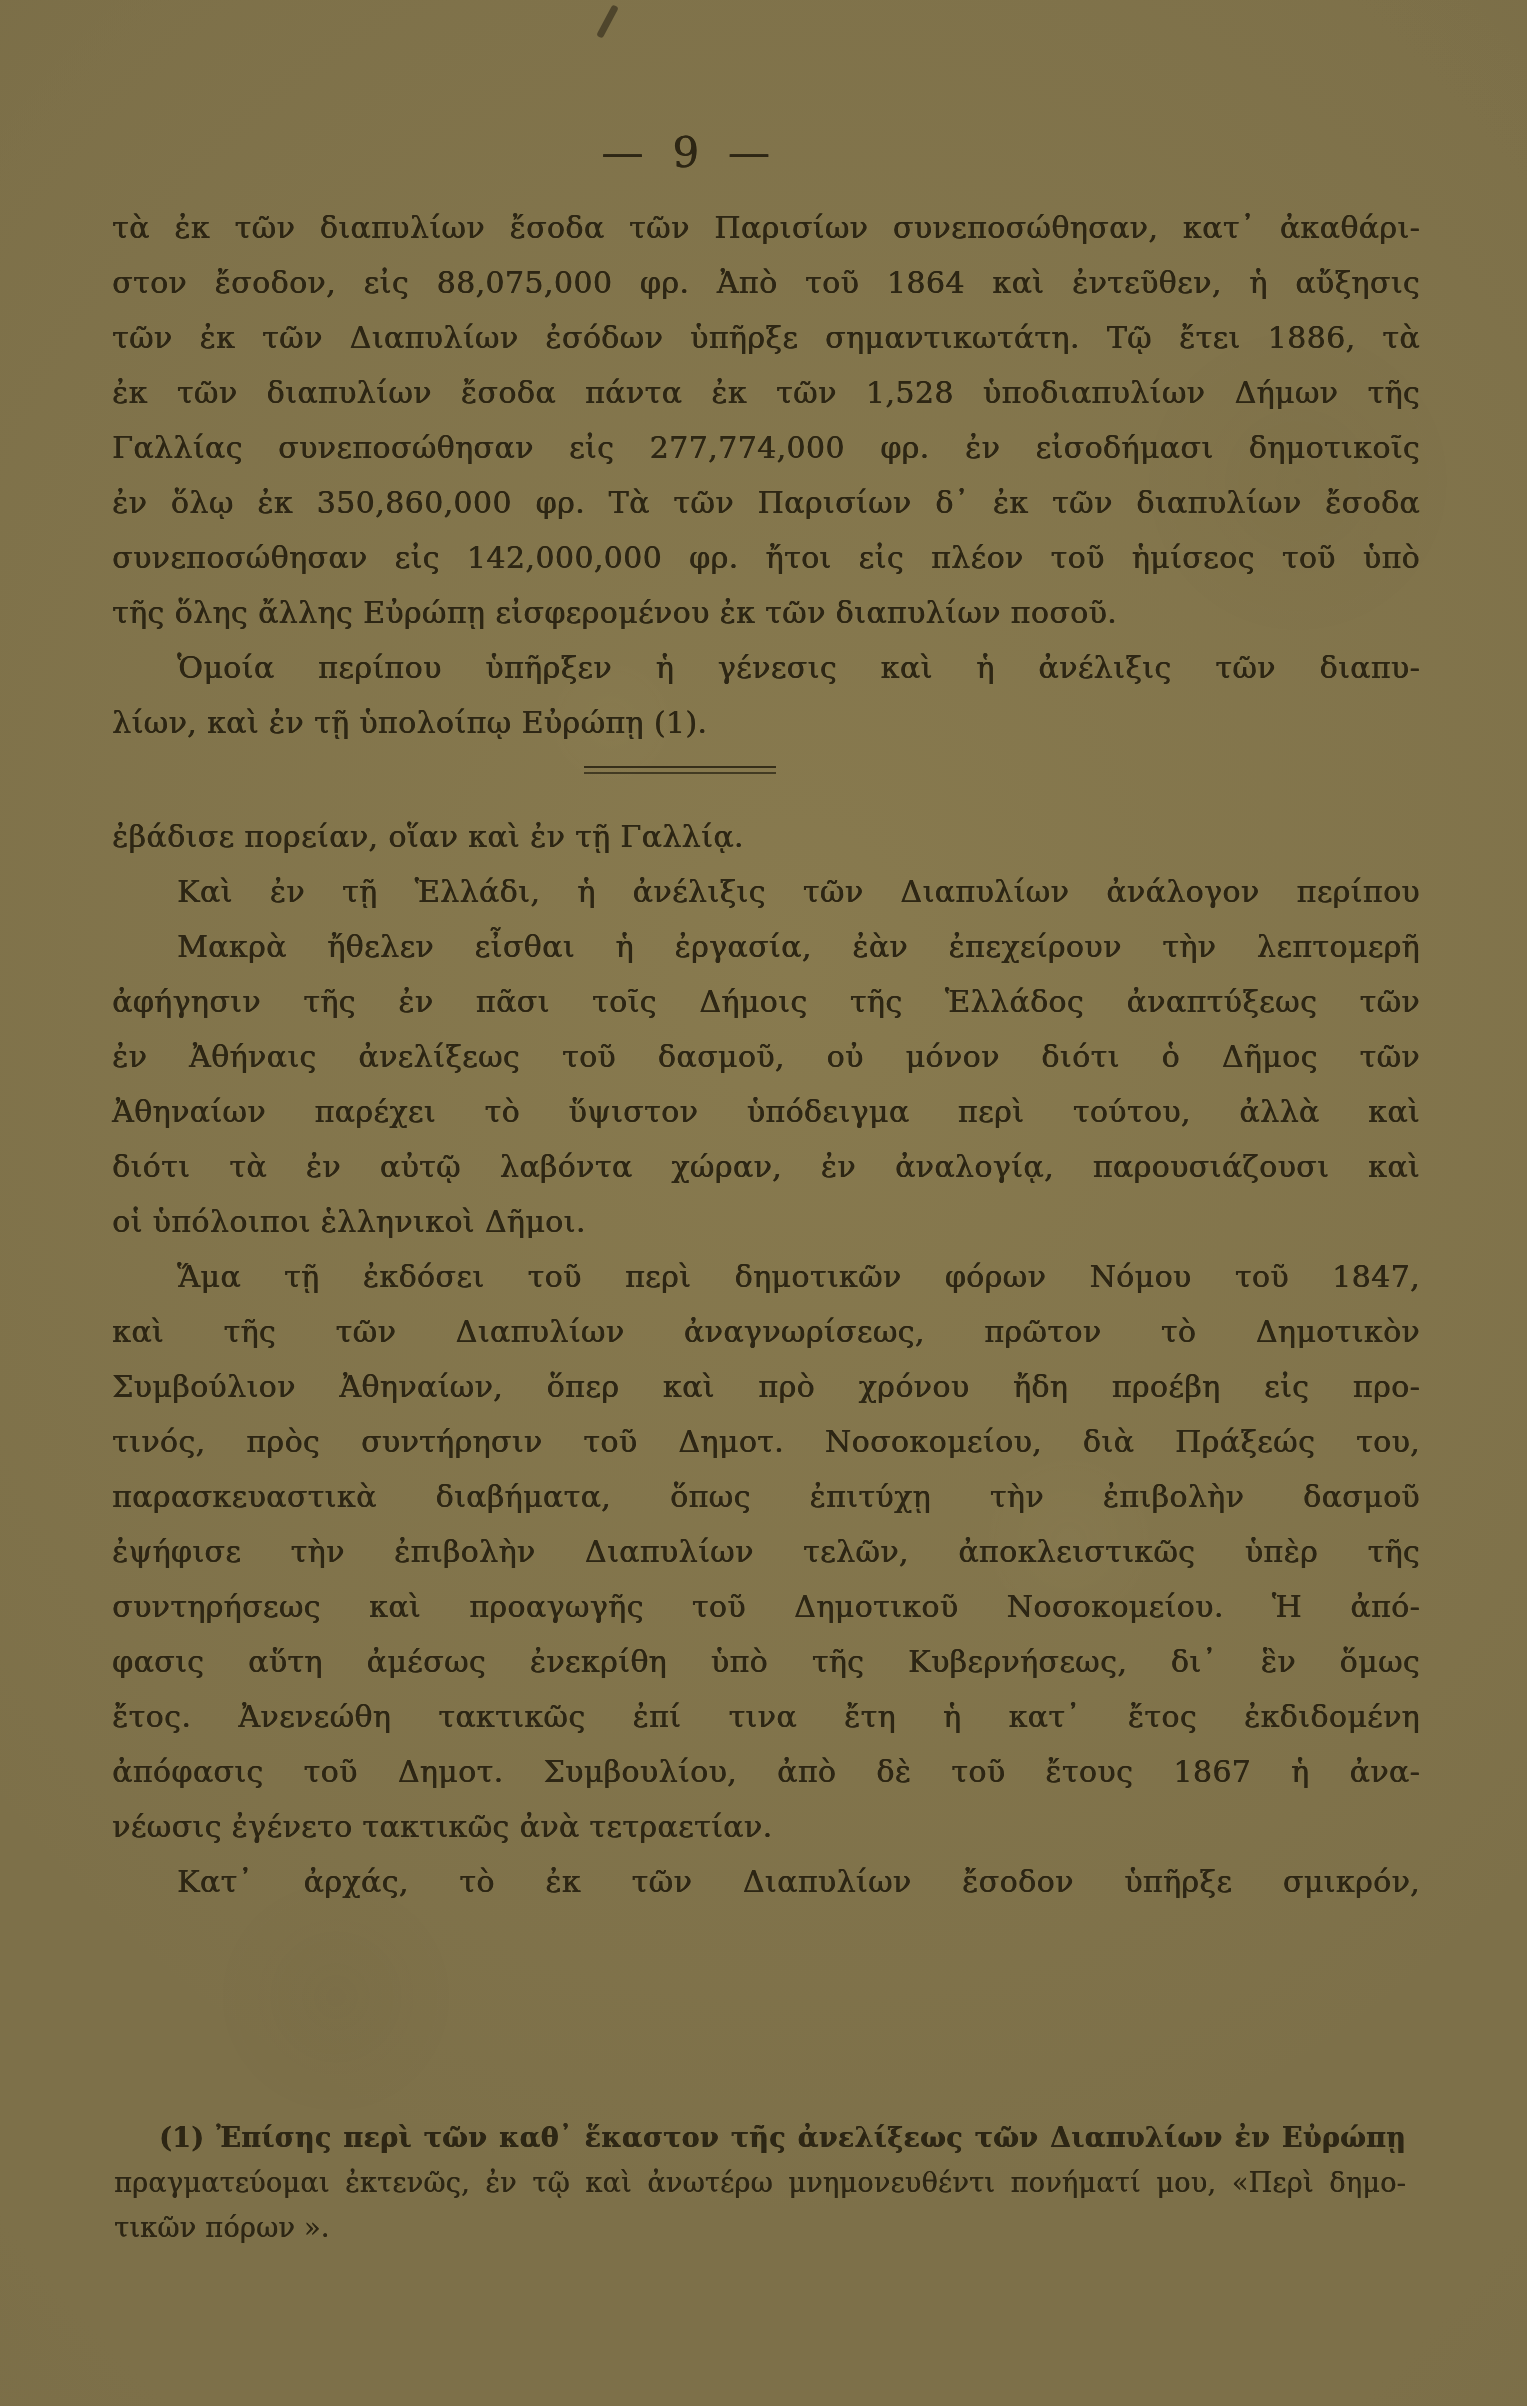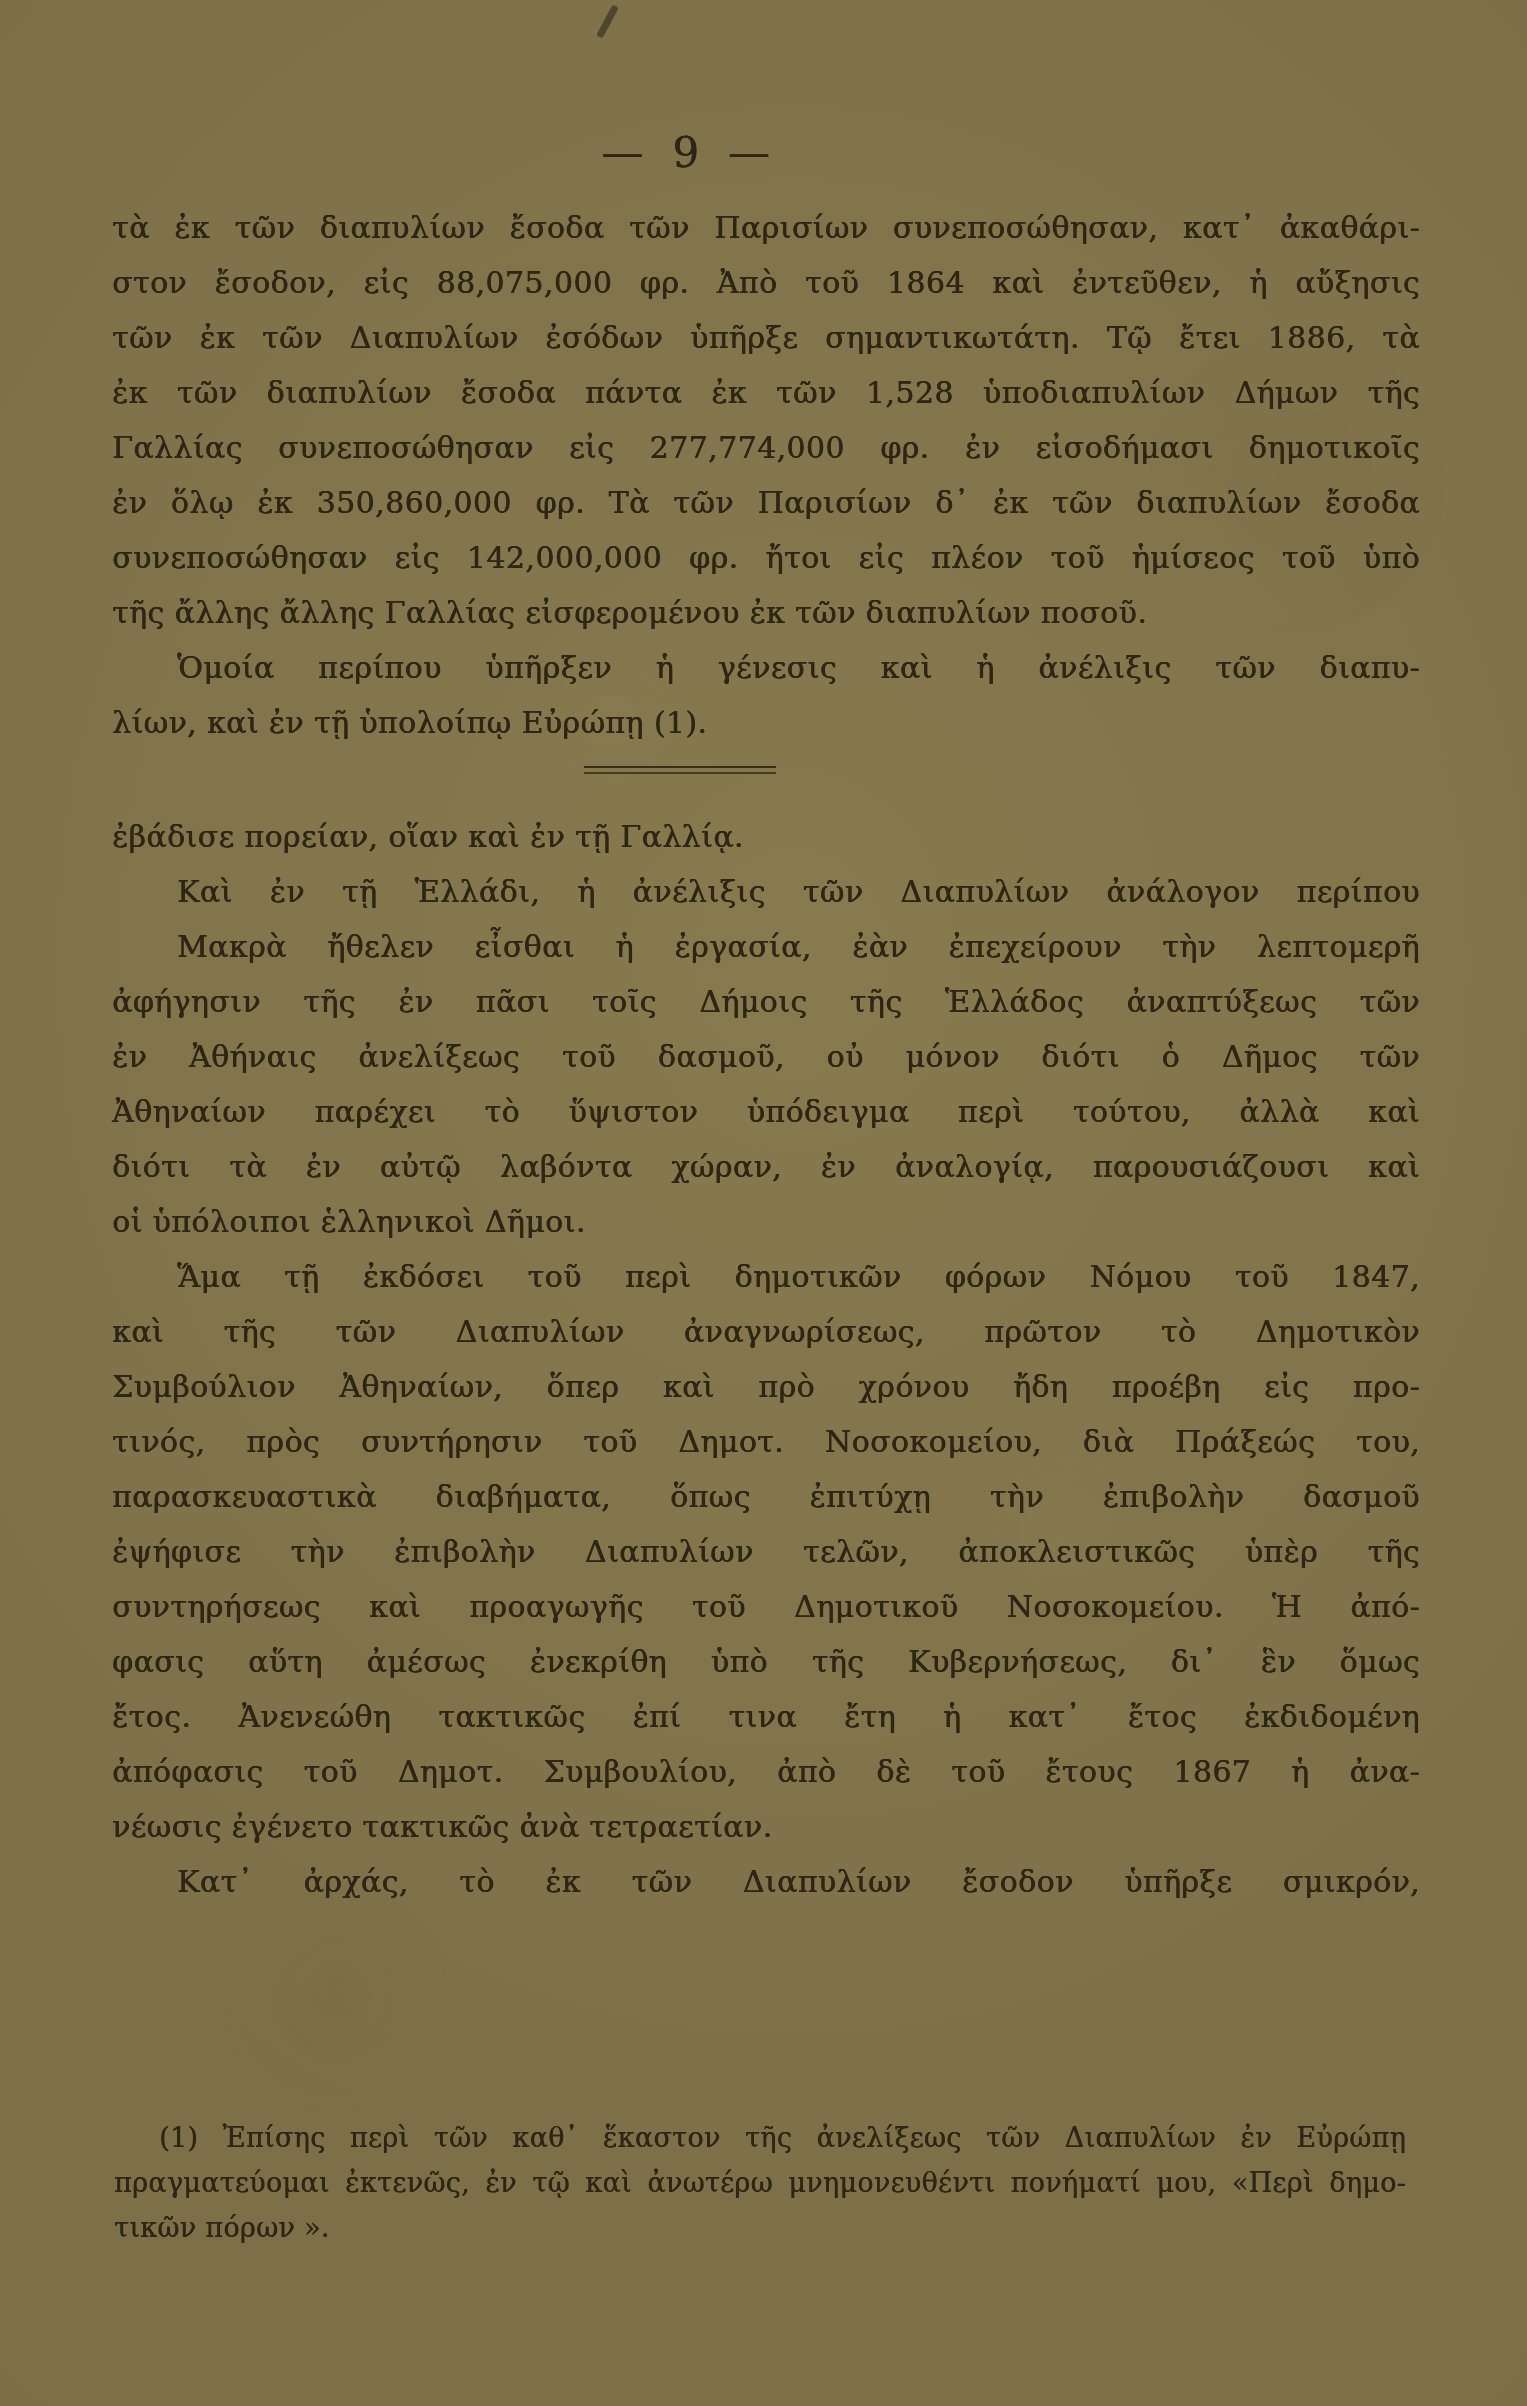--- a/index.html
+++ b/index.html
@@ -39,21 +39,21 @@
   .divider {
     width:192px; height:3.9px; margin:15.7px 0 35px 472px;
     border-top:2.9px solid rgba(45,38,20,.9);
     border-bottom:2px solid rgba(45,38,20,.75);
   }
   .footnote {
     position:absolute; left:114px; top:2115px; width:1292px;
     font-size:27px; line-height:45px; letter-spacing:0.3px;
     text-shadow:0.4px 0 0 currentColor;
   }
-  .footnote .line.first { text-indent:45px; }
+  .footnote .line.first { text-indent:45px;font-weight:bold; }
   .artifact {
     position:absolute; left:604px; top:3.9px; width:6.9px; height:35px;
     background:#262114; opacity:.55; border-radius:2.9px;
     transform:rotate(28deg);
   }
 </style>
 </head>
 <body>
 
 <div class="page">
@@ -69,21 +69,21 @@
   <div class="text-block">
 
     <div class="para">
       <div class="line">τὰ ἐκ τῶν διαπυλίων ἔσοδα τῶν Παρισίων συνεποσώθησαν, κατ᾽ ἀκαθάρι-</div>
       <div class="line">στον ἔσοδον, εἰς 88,075,000 φρ. Ἀπὸ τοῦ 1864 καὶ ἐντεῦθεν, ἡ αὔξησις</div>
       <div class="line">τῶν ἐκ τῶν Διαπυλίων ἐσόδων ὑπῆρξε σημαντικωτάτη. Τῷ ἔτει 1886, τὰ</div>
       <div class="line">ἐκ τῶν διαπυλίων ἔσοδα πάντα ἐκ τῶν 1,528 ὑποδιαπυλίων Δήμων τῆς</div>
       <div class="line">Γαλλίας συνεποσώθησαν εἰς 277,774,000 φρ. ἐν εἰσοδήμασι δημοτικοῖς</div>
       <div class="line">ἐν ὅλῳ ἐκ 350,860,000 φρ. Τὰ τῶν Παρισίων δ᾽ ἐκ τῶν διαπυλίων ἔσοδα</div>
       <div class="line">συνεποσώθησαν εἰς 142,000,000 φρ. ἤτοι εἰς πλέον τοῦ ἡμίσεος τοῦ ὑπὸ</div>
-      <div class="line end">τῆς ἄλλης ἄλλης Γαλλίας εἰσφερομένου ἐκ τῶν διαπυλίων ποσοῦ.</div>
+      <div class="line end">τῆς ὅλης ἄλλης Εὐρώπῃ εἰσφερομένου ἐκ τῶν διαπυλίων ποσοῦ.</div>
     </div>
 
     <div class="para">
       <div class="line first">Ὁμοία περίπου ὑπῆρξεν ἡ γένεσις καὶ ἡ ἀνέλιξις τῶν διαπυ-</div>
       <div class="line end">λίων, καὶ ἐν τῇ ὑπολοίπῳ Εὐρώπῃ (1).</div>
     </div>
 
     <div class="divider"></div>
 
     <div class="para">

